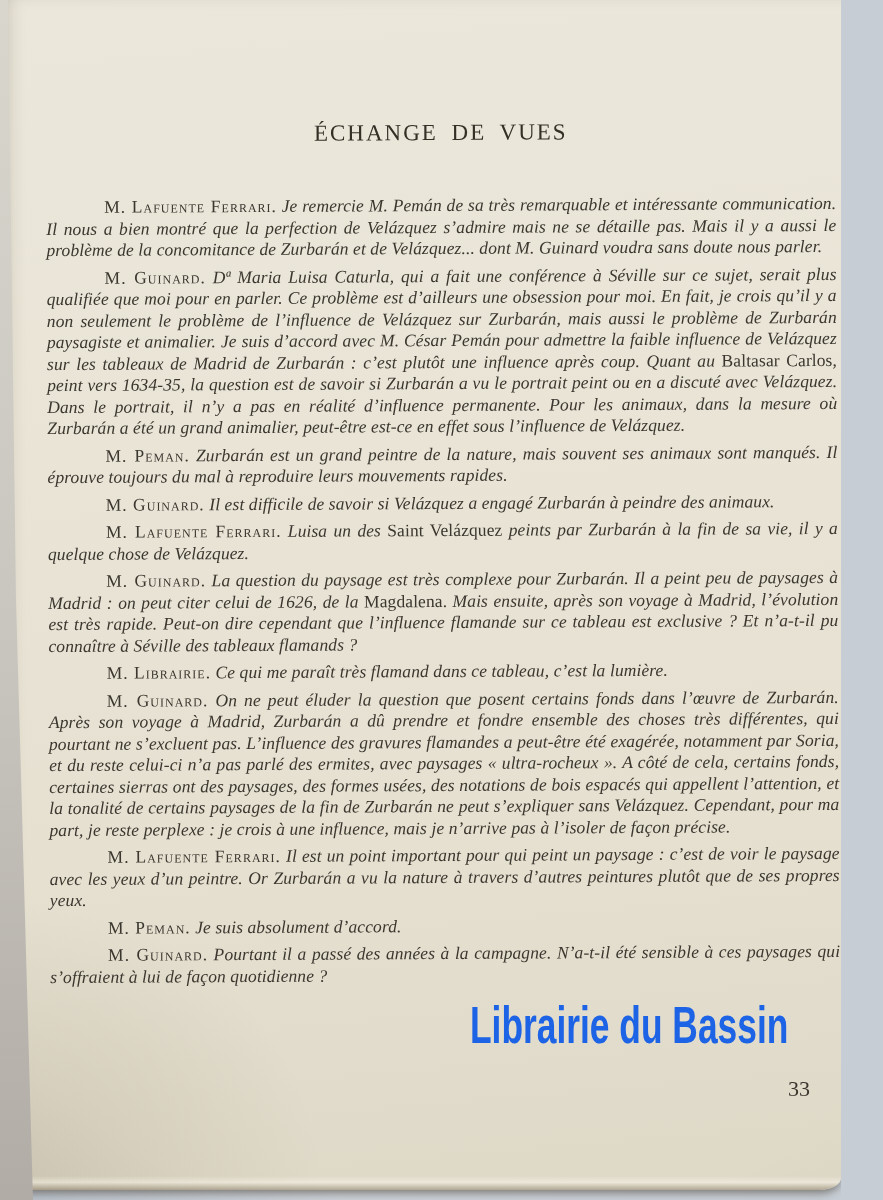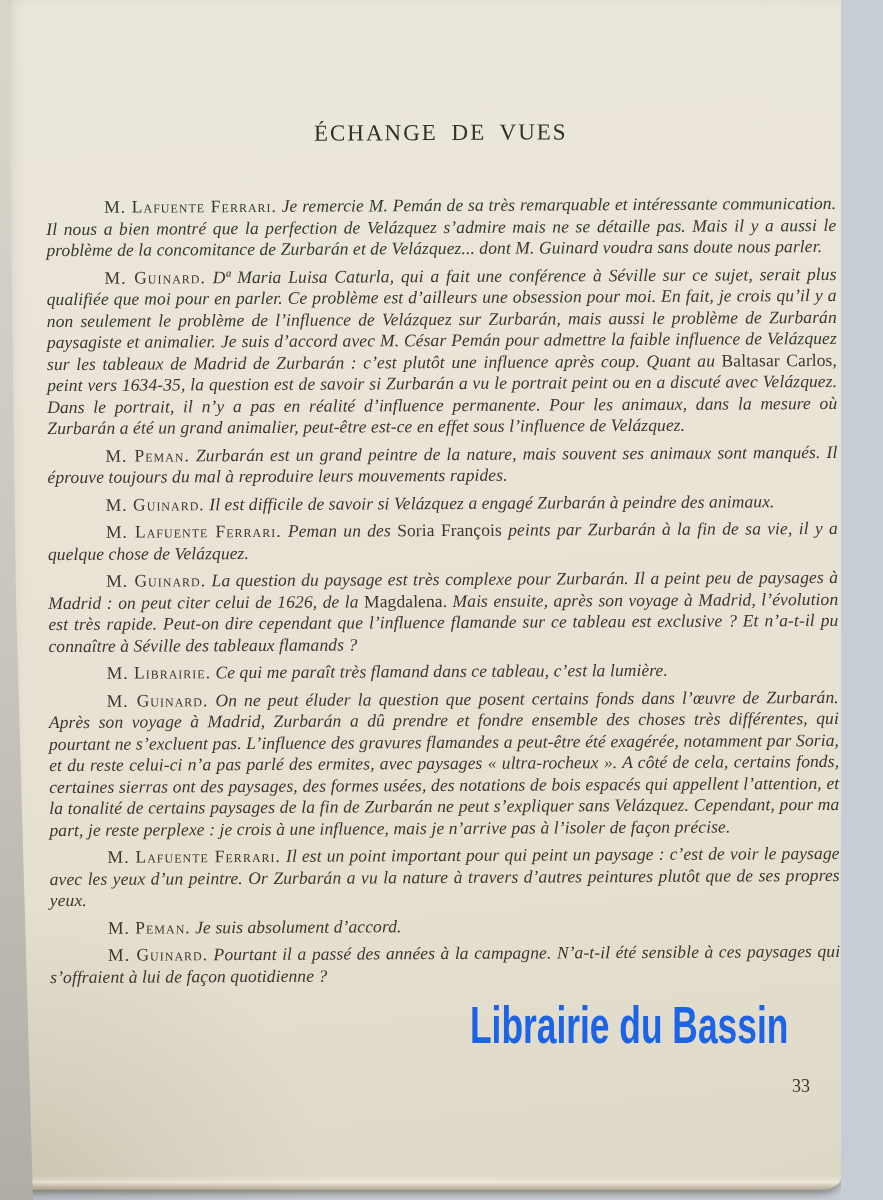--- a/index.html
+++ b/index.html
@@ -49,21 +49,21 @@
     margin:0 0 6px 0;
     font-size:17.5px;line-height:21.5px;
     text-align:justify;text-indent:58px;
     font-style:italic;letter-spacing:0.1px;
   }
   .para .sc{font-style:normal;font-variant:small-caps;letter-spacing:1px;}
   .para .rm{font-style:normal;}
   .para .it{font-style:italic;}
   .page-number{
     position:absolute;top:1076px;right:31px;
-    font-size:18px;color:#3b372f;font-style:normal;text-align:right;
+    font-size:22px;color:#3b372f;font-style:normal;text-align:right;
   }
   .watermark{
     position:absolute;left:470px;top:999px;
     font-family:"Liberation Sans","DejaVu Sans",sans-serif;
     font-weight:700;font-size:52px;line-height:52px;
     transform:scaleX(0.68);transform-origin:left top;
     white-space:nowrap;
   }
   
   .table-strip{
@@ -77,21 +77,21 @@
 <div class="photo">
   <div class="table-strip"></div>
   <div class="page">
     <div class="text-block">
       <h1 class="title">ÉCHANGE DE VUES</h1>
       <div>
           <p class="para"><span class="sc">M. Lafuente Ferrari.</span><span class="it"> Je remercie M. Pemán de sa très remarquable et intéressante communication. Il nous a bien montré que la perfection de Velázquez s’admire mais ne se détaille pas. Mais il y a aussi le problème de la concomitance de Zurbarán et de Velázquez... dont M. Guinard voudra sans doute nous parler.</span></p>
           <p class="para"><span class="sc">M. Guinard.</span><span class="it"> Dª Maria Luisa Caturla, qui a fait une conférence à Séville sur ce sujet, serait plus qualifiée que moi pour en parler. Ce problème est d’ailleurs une obsession pour moi. En fait, je crois qu’il y a non seulement le problème de l’influence de Velázquez sur Zurbarán, mais aussi le problème de Zurbarán paysagiste et animalier. Je suis d’accord avec M. César Pemán pour admettre la faible influence de Velázquez sur les tableaux de Madrid de Zurbarán : c’est plutôt une influence après coup. Quant au </span><span class="rm">Baltasar Carlos,</span><span class="it"> peint vers 1634-35, la question est de savoir si Zurbarán a vu le portrait peint ou en a discuté avec Velázquez. Dans le portrait, il n’y a pas en réalité d’influence permanente. Pour les animaux, dans la mesure où Zurbarán a été un grand animalier, peut-être est-ce en effet sous l’influence de Velázquez.</span></p>
           <p class="para"><span class="sc">M. Peman.</span><span class="it"> Zurbarán est un grand peintre de la nature, mais souvent ses animaux sont manqués. Il éprouve toujours du mal à reproduire leurs mouvements rapides.</span></p>
           <p class="para"><span class="sc">M. Guinard.</span><span class="it"> Il est difficile de savoir si Velázquez a engagé Zurbarán à peindre des animaux.</span></p>
-          <p class="para"><span class="sc">M. Lafuente Ferrari.</span><span class="it"> Peman un des </span><span class="rm">Soria François</span><span class="it"> peints par Zurbarán à la fin de sa vie, il y a quelque chose de Velázquez.</span></p>
+          <p class="para"><span class="sc">M. Lafuente Ferrari.</span><span class="it"> Luisa un des </span><span class="rm">Saint Velázquez</span><span class="it"> peints par Zurbarán à la fin de sa vie, il y a quelque chose de Velázquez.</span></p>
           <p class="para"><span class="sc">M. Guinard.</span><span class="it"> La question du paysage est très complexe pour Zurbarán. Il a peint peu de paysages à Madrid : on peut citer celui de 1626, de la </span><span class="rm">Magdalena.</span><span class="it"> Mais ensuite, après son voyage à Madrid, l’évolution est très rapide. Peut-on dire cependant que l’influence flamande sur ce tableau est exclusive ? Et n’a-t-il pu connaître à Séville des tableaux flamands ?</span></p>
           <p class="para"><span class="sc">M. Librairie.</span><span class="it"> Ce qui me paraît très flamand dans ce tableau, c’est la lumière.</span></p>
           <p class="para"><span class="sc">M. Guinard.</span><span class="it"> On ne peut éluder la question que posent certains fonds dans l’œuvre de Zurbarán. Après son voyage à Madrid, Zurbarán a dû prendre et fondre ensemble des choses très différentes, qui pourtant ne s’excluent pas. L’influence des gravures flamandes a peut-être été exagérée, notamment par Soria, et du reste celui-ci n’a pas parlé des ermites, avec paysages « ultra-rocheux ». A côté de cela, certains fonds, certaines sierras ont des paysages, des formes usées, des notations de bois espacés qui appellent l’attention, et la tonalité de certains paysages de la fin de Zurbarán ne peut s’expliquer sans Velázquez. Cependant, pour ma part, je reste perplexe : je crois à une influence, mais je n’arrive pas à l’isoler de façon précise.</span></p>
           <p class="para"><span class="sc">M. Lafuente Ferrari.</span><span class="it"> Il est un point important pour qui peint un paysage : c’est de voir le paysage avec les yeux d’un peintre. Or Zurbarán a vu la nature à travers d’autres peintures plutôt que de ses propres yeux.</span></p>
           <p class="para"><span class="sc">M. Peman.</span><span class="it"> Je suis absolument d’accord.</span></p>
           <p class="para"><span class="sc">M. Guinard.</span><span class="it"> Pourtant il a passé des années à la campagne. N’a-t-il été sensible à ces paysages qui s’offraient à lui de façon quotidienne ?</span></p>
         </div>
     </div>
     <div class="page-number">33</div>
   </div>

